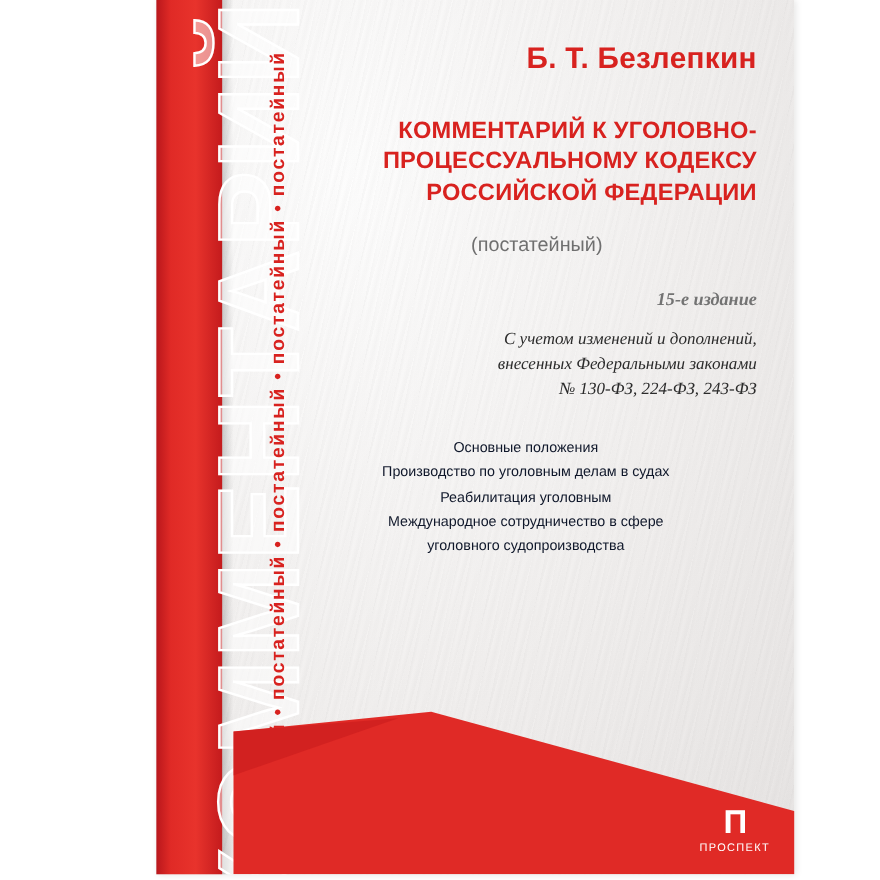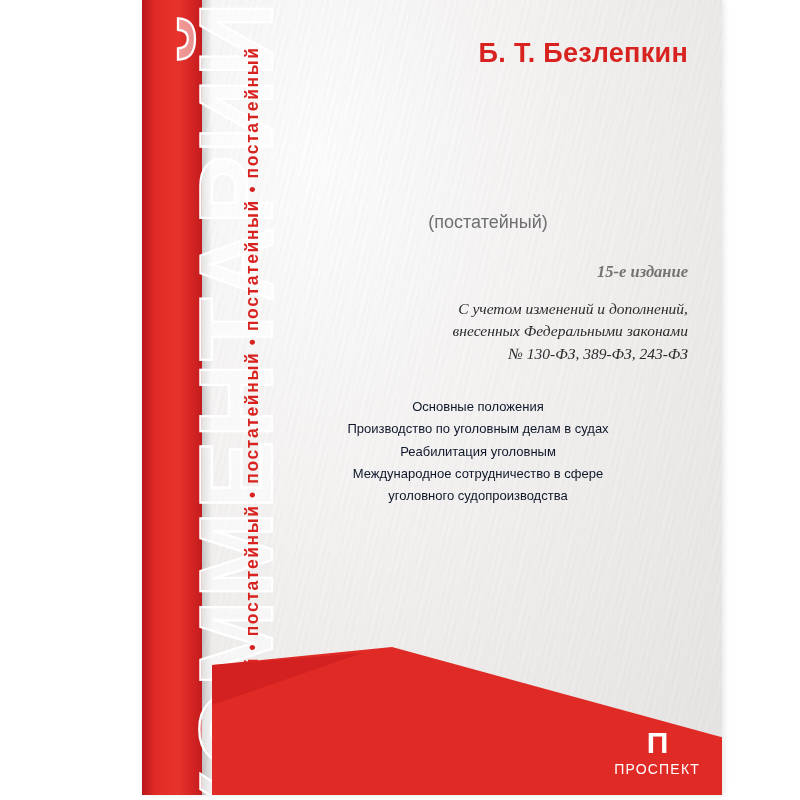--- a/index.html
+++ b/index.html
@@ -207,21 +207,21 @@
     text-align: center;
     color: #ffffff;
   }
   .publisher .mark {
     font-size: 30px;
     font-weight: bold;
     line-height: 1;
     letter-spacing: -1px;
   }
   .publisher .pname {
-    font-size: 14px;
+    font-size: 10px;
     letter-spacing: 1.2px;
     margin-top: 3px;
   }
 </style>
 </head>
 <body>
 
 <div id="cover">
 
   <div class="book">
@@ -233,28 +233,29 @@
     <div class="vert-big">
       <span>КОММЕНТАРИЙ</span>
     </div>
 
     <div class="vert-tagline">постатейный • постатейный • постатейный • постатейный • постатейный</div>
 
     <div class="front">
 
       <div class="author">Б. Т. Безлепкин</div>
 
+      <div class="title">КОММЕНТАРИЙ К УГОЛОВНО-ПРОЦЕССУАЛЬНОМУ КОДЕКСУ РОССИЙСКОЙ ФЕДЕРАЦИИ</div>
 
       <div class="subtitle">(постатейный)</div>
 
       <div class="edition">15-е издание</div>
 
       <div class="note" style="white-space: pre-line;">С учетом изменений и дополнений,
 внесенных Федеральными законами
-№ 130-ФЗ, 389-ФЗ, 243-ФЗ</div>
+№ 130-ФЗ, 224-ФЗ, 243-ФЗ</div>
 
       <div class="contents">
         <div>Основные положения</div>
         <div>Производство по уголовным делам в судах</div>
         <div>Реабилитация уголовным</div>
         <div>Международное сотрудничество в сфере
 уголовного судопроизводства</div>
       </div>
 
       <div class="red-shape">

